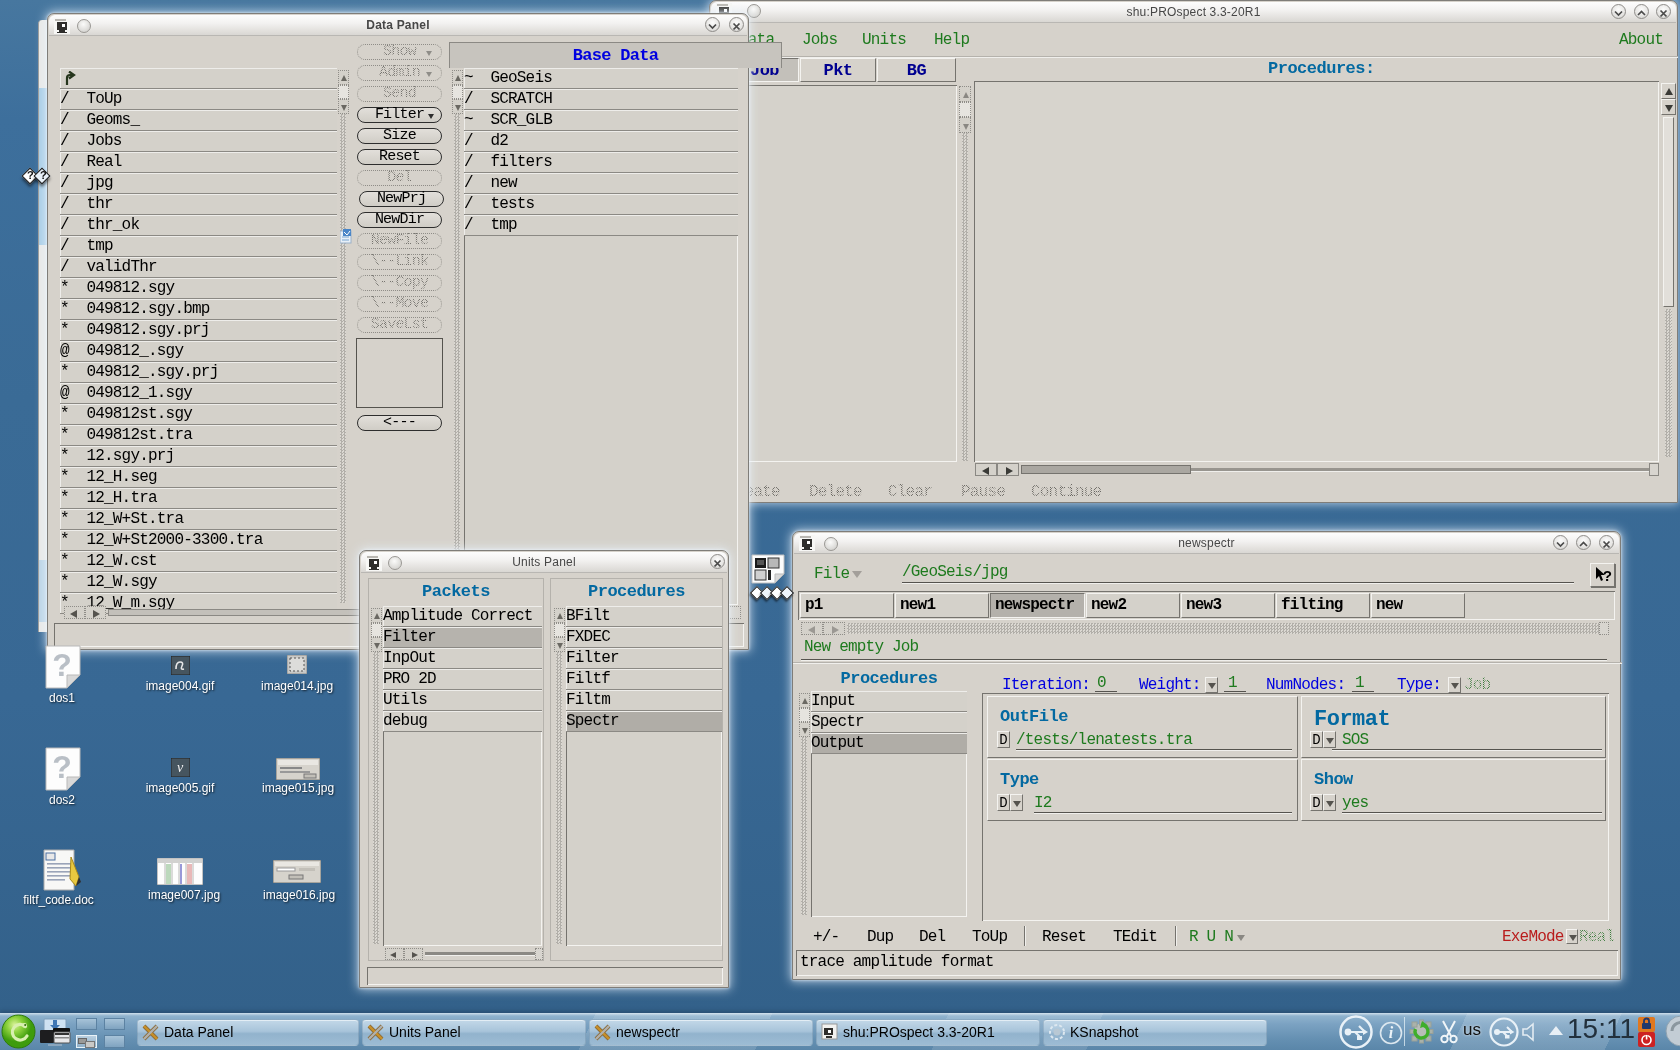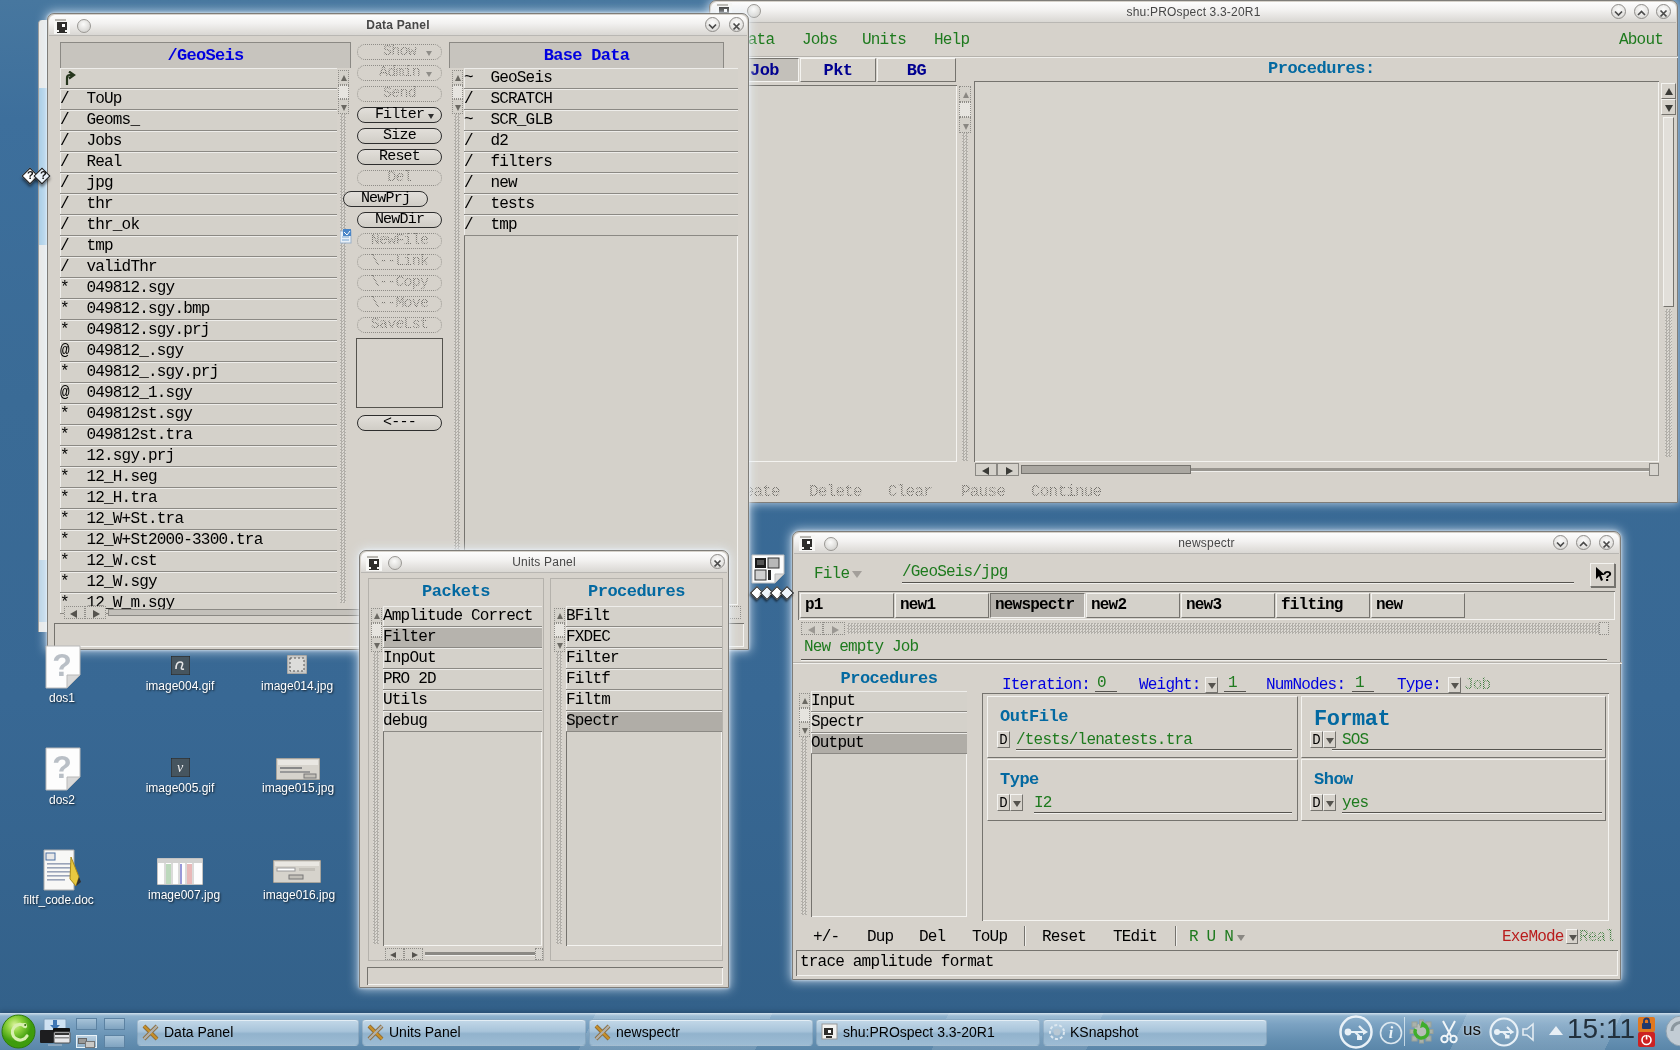--- a/index.html
+++ b/index.html
@@ -275,21 +275,20 @@
     </svg>
  <div class="wcirc" style="left:29px;top:5px;"></div>
  <div class="ttext" style="left:0;right:0;text-align:center;font-weight:bold;">Data Panel</div>
  <div class="tbtn" style="left:657px;"><svg width="11" height="11" style="margin-top:3px;">
         <path d="M2 3.5 L5.5 7 L9 3.5" stroke="#4a4a4a" stroke-width="1.7" fill="none"></path>
       </svg></div>
  <div class="tbtn" style="left:681px;"><svg width="11" height="11" style="margin-top:3px;">
         <path d="M2.5 2.5 L8.5 8.5 M8.5 2.5 L2.5 8.5" stroke="#4a4a4a" stroke-width="1.7" fill="none"></path>
       </svg></div>
 
- <div class="abs hdr" style="left:12px;top:28px;width:291px;height:26px;font-size:17px;letter-spacing:-.7px;line-height:26px;border:1px solid #8b8984;border-bottom:0;">/GeoSeis</div>
  <div class="abs sunk2" style="left:12px;top:54px;width:277px;height:537px;background:#d4d1ca;">
   <div class="row"><svg width="14" height="14" style="margin:3px 0 0 4px;">
           <path d="M3 14 L3 7 Q3 4 6 4 L9 4 M5 0.5 L10 4 L5 7.5" stroke="#25351c" stroke-width="2.2" fill="none"></path>
         </svg></div>
   <div class="row">/  ToUp</div>
       <div class="row">/  Geoms_</div>
       <div class="row">/  Jobs</div>
       <div class="row">/  Real</div>
       <div class="row">/  jpg</div>
       <div class="row">/  thr</div>
@@ -338,37 +337,37 @@
  </div>
  <div class="abs sunk2" style="left:6px;top:609px;width:690px;height:24px;"></div>
 
  <div class="pill dis" style="left:309px;top:30px;width:85px;">Show<span class="arr" style="right:9px;top:6px;border-left:3.5px solid transparent;border-right:3.5px solid transparent;border-top:5.5px solid #8f8d88;"></span></div>
  <div class="pill dis" style="left:309px;top:51px;width:85px;">Admin<span class="arr" style="right:9px;top:6px;border-left:3.5px solid transparent;border-right:3.5px solid transparent;border-top:5.5px solid #8f8d88;"></span></div>
  <div class="pill dis" style="left:309px;top:72px;width:85px;">Send</div>
  <div class="pill" style="left:309px;top:93px;width:85px;">Filter<span class="arr" style="right:7px;top:6px;border-left:3.5px solid transparent;border-right:3.5px solid transparent;border-top:5.5px solid #2e2e2e;"></span></div>
  <div class="pill" style="left:309px;top:114px;width:85px;">Size</div>
  <div class="pill" style="left:309px;top:135px;width:85px;">Reset</div>
  <div class="pill dis" style="left:309px;top:156px;width:85px;">Del</div>
- <div class="pill" style="left:295px;top:177px;width:85px;">NewPrj</div>
+ <div class="pill" style="left:311px;top:177px;width:85px;">NewPrj</div>
  <div class="pill" style="left:309px;top:198px;width:85px;">NewDir</div>
  <div class="pill dis" style="left:309px;top:219px;width:85px;">NewFile</div>
  <div class="pill dis" style="left:309px;top:240px;width:85px;">\--Link</div>
  <div class="pill dis" style="left:309px;top:261px;width:85px;">\--Copy</div>
  <div class="pill dis" style="left:309px;top:282px;width:85px;">\--Move</div>
  <div class="pill dis" style="left:309px;top:303px;width:85px;">SaveLst</div>
  <div class="abs" style="left:308px;top:324px;width:87px;height:70px;border:1px solid #55534e;background:#d6d2cb;"></div>
  <div class="pill" style="left:309px;top:401px;width:85px;">&lt;---</div>
  <svg class="abs" style="left:292px;top:215px;" width="14" height="15">
       <rect x="0" y="2" width="11" height="12" fill="#e8f0f8" stroke="#9ab0c8"></rect>
       <path d="M2 8 L9 8 M2 11 L9 11" stroke="#7aa6d0" stroke-width="1"></path>
       <rect x="3" y="0" width="8" height="7" fill="#4a86c8"></rect>
       <path d="M4 3 l3 3 l3-4" stroke="#fff" fill="none"></path>
     </svg>
 
- <div class="abs hdr" style="left:401px;top:28px;width:275px;height:26px;font-size:17px;letter-spacing:-.7px;line-height:26px;border:1px solid #8b8984;border-bottom:0;">Base Data</div>
+ <div class="abs hdr" style="left:401px;top:28px;width:333px;height:26px;font-size:17px;letter-spacing:-.7px;line-height:26px;border:1px solid #8b8984;border-bottom:0;">Base Data</div>
  <div class="abs sunk2" style="left:416px;top:54px;width:274px;height:537px;background:#d4d1ca;">
   <div class="row">~  GeoSeis</div>
       <div class="row">/  SCRATCH</div>
       <div class="row">~  SCR_GLB</div>
       <div class="row">/  d2</div>
       <div class="row">/  filters</div>
       <div class="row">/  new</div>
       <div class="row">/  tests</div>
       <div class="row">/  tmp</div>
  </div>

